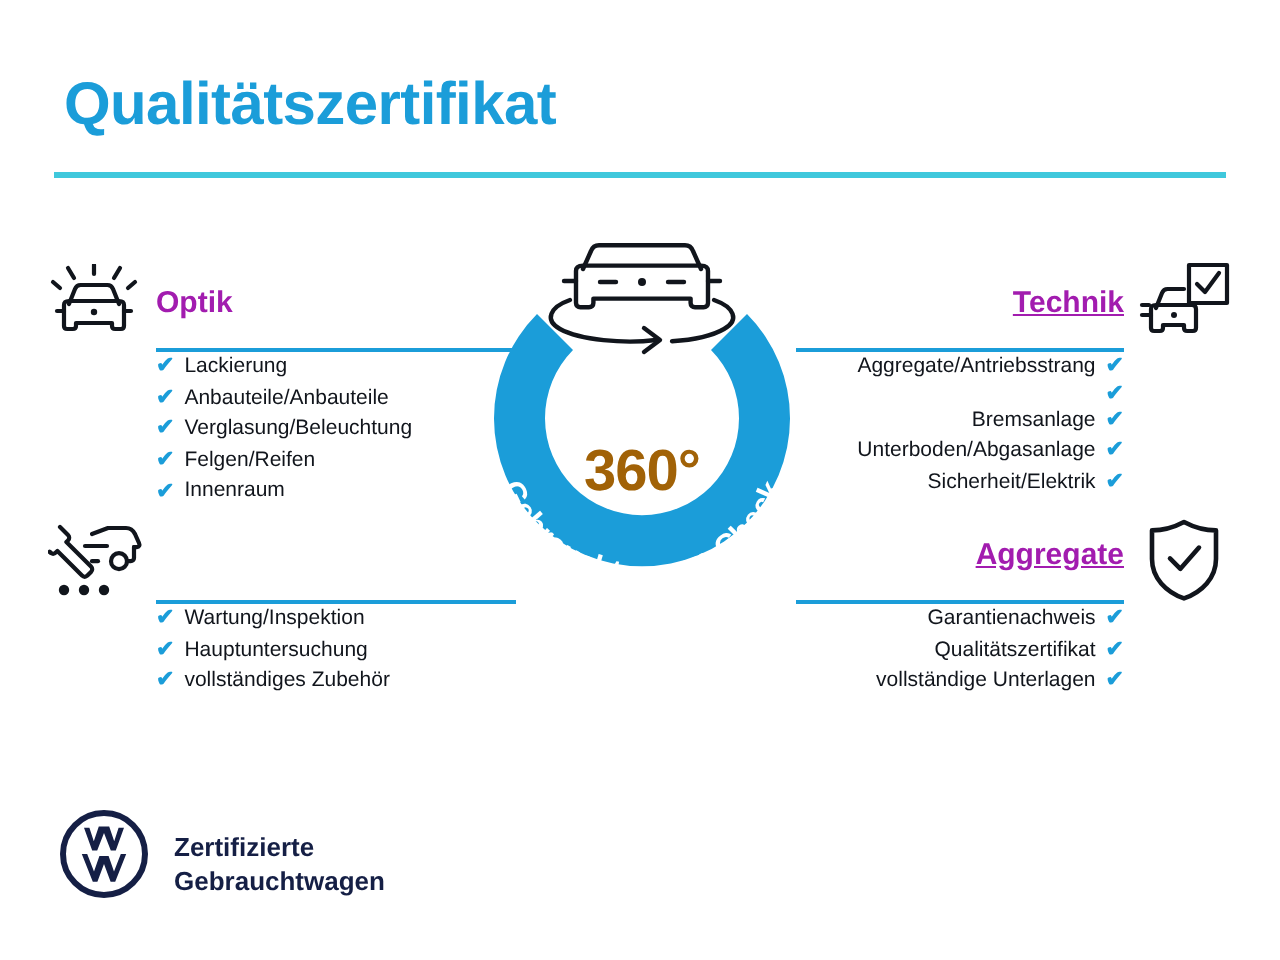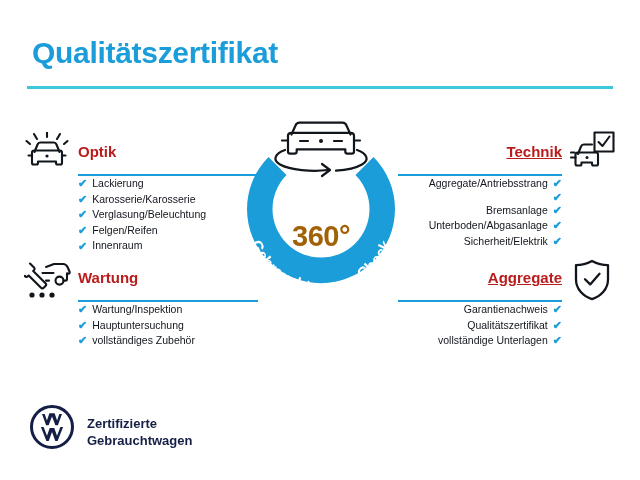--- a/index.html
+++ b/index.html
@@ -45,21 +45,21 @@
   .quad {
     position: absolute;
   }
   .quad-head {
     position: relative;
     height: 34px;
   }
   .quad-title {
     font-size: 15px;
     font-weight: bold;
-    color: #b91c1c;
+    color: #a21caf;
     line-height: 20px;
     white-space: nowrap;
   }
   .quad-rule {
     position: absolute;
     left: 0;
     right: 0;
     bottom: 0;
     height: 2px;
     background: #1B9DD9;
@@ -240,40 +240,39 @@
       <div class="quad-title">Optik</div>
       <div class="quad-rule"></div>
     </div>
     <ul class="quad-list">
       <li>
         <span class="chk">✔</span>
         <span>Lackierung</span>
       </li>
       <li>
         <span class="chk">✔</span>
-        <span>Karosserie/Karosserie</span>
+        <span>Anbauteile/Anbauteile</span>
       </li>
       <li>
         <span class="chk">✔</span>
         <span>Verglasung/Beleuchtung</span>
       </li>
       <li>
         <span class="chk">✔</span>
         <span>Felgen/Reifen</span>
       </li>
       <li>
         <span class="chk">✔</span>
         <span>Innenraum</span>
       </li>
     </ul>
   </div>
 
   <div class="quad left" id="quad-wartung">
     <div class="quad-head">
-      <div class="quad-title">Wartung</div>
       <div class="quad-rule"></div>
     </div>
     <ul class="quad-list">
       <li>
         <span class="chk">✔</span>
         <span>Wartung/Inspektion</span>
       </li>
       <li>
         <span class="chk">✔</span>
         <span>Hauptuntersuchung</span>

